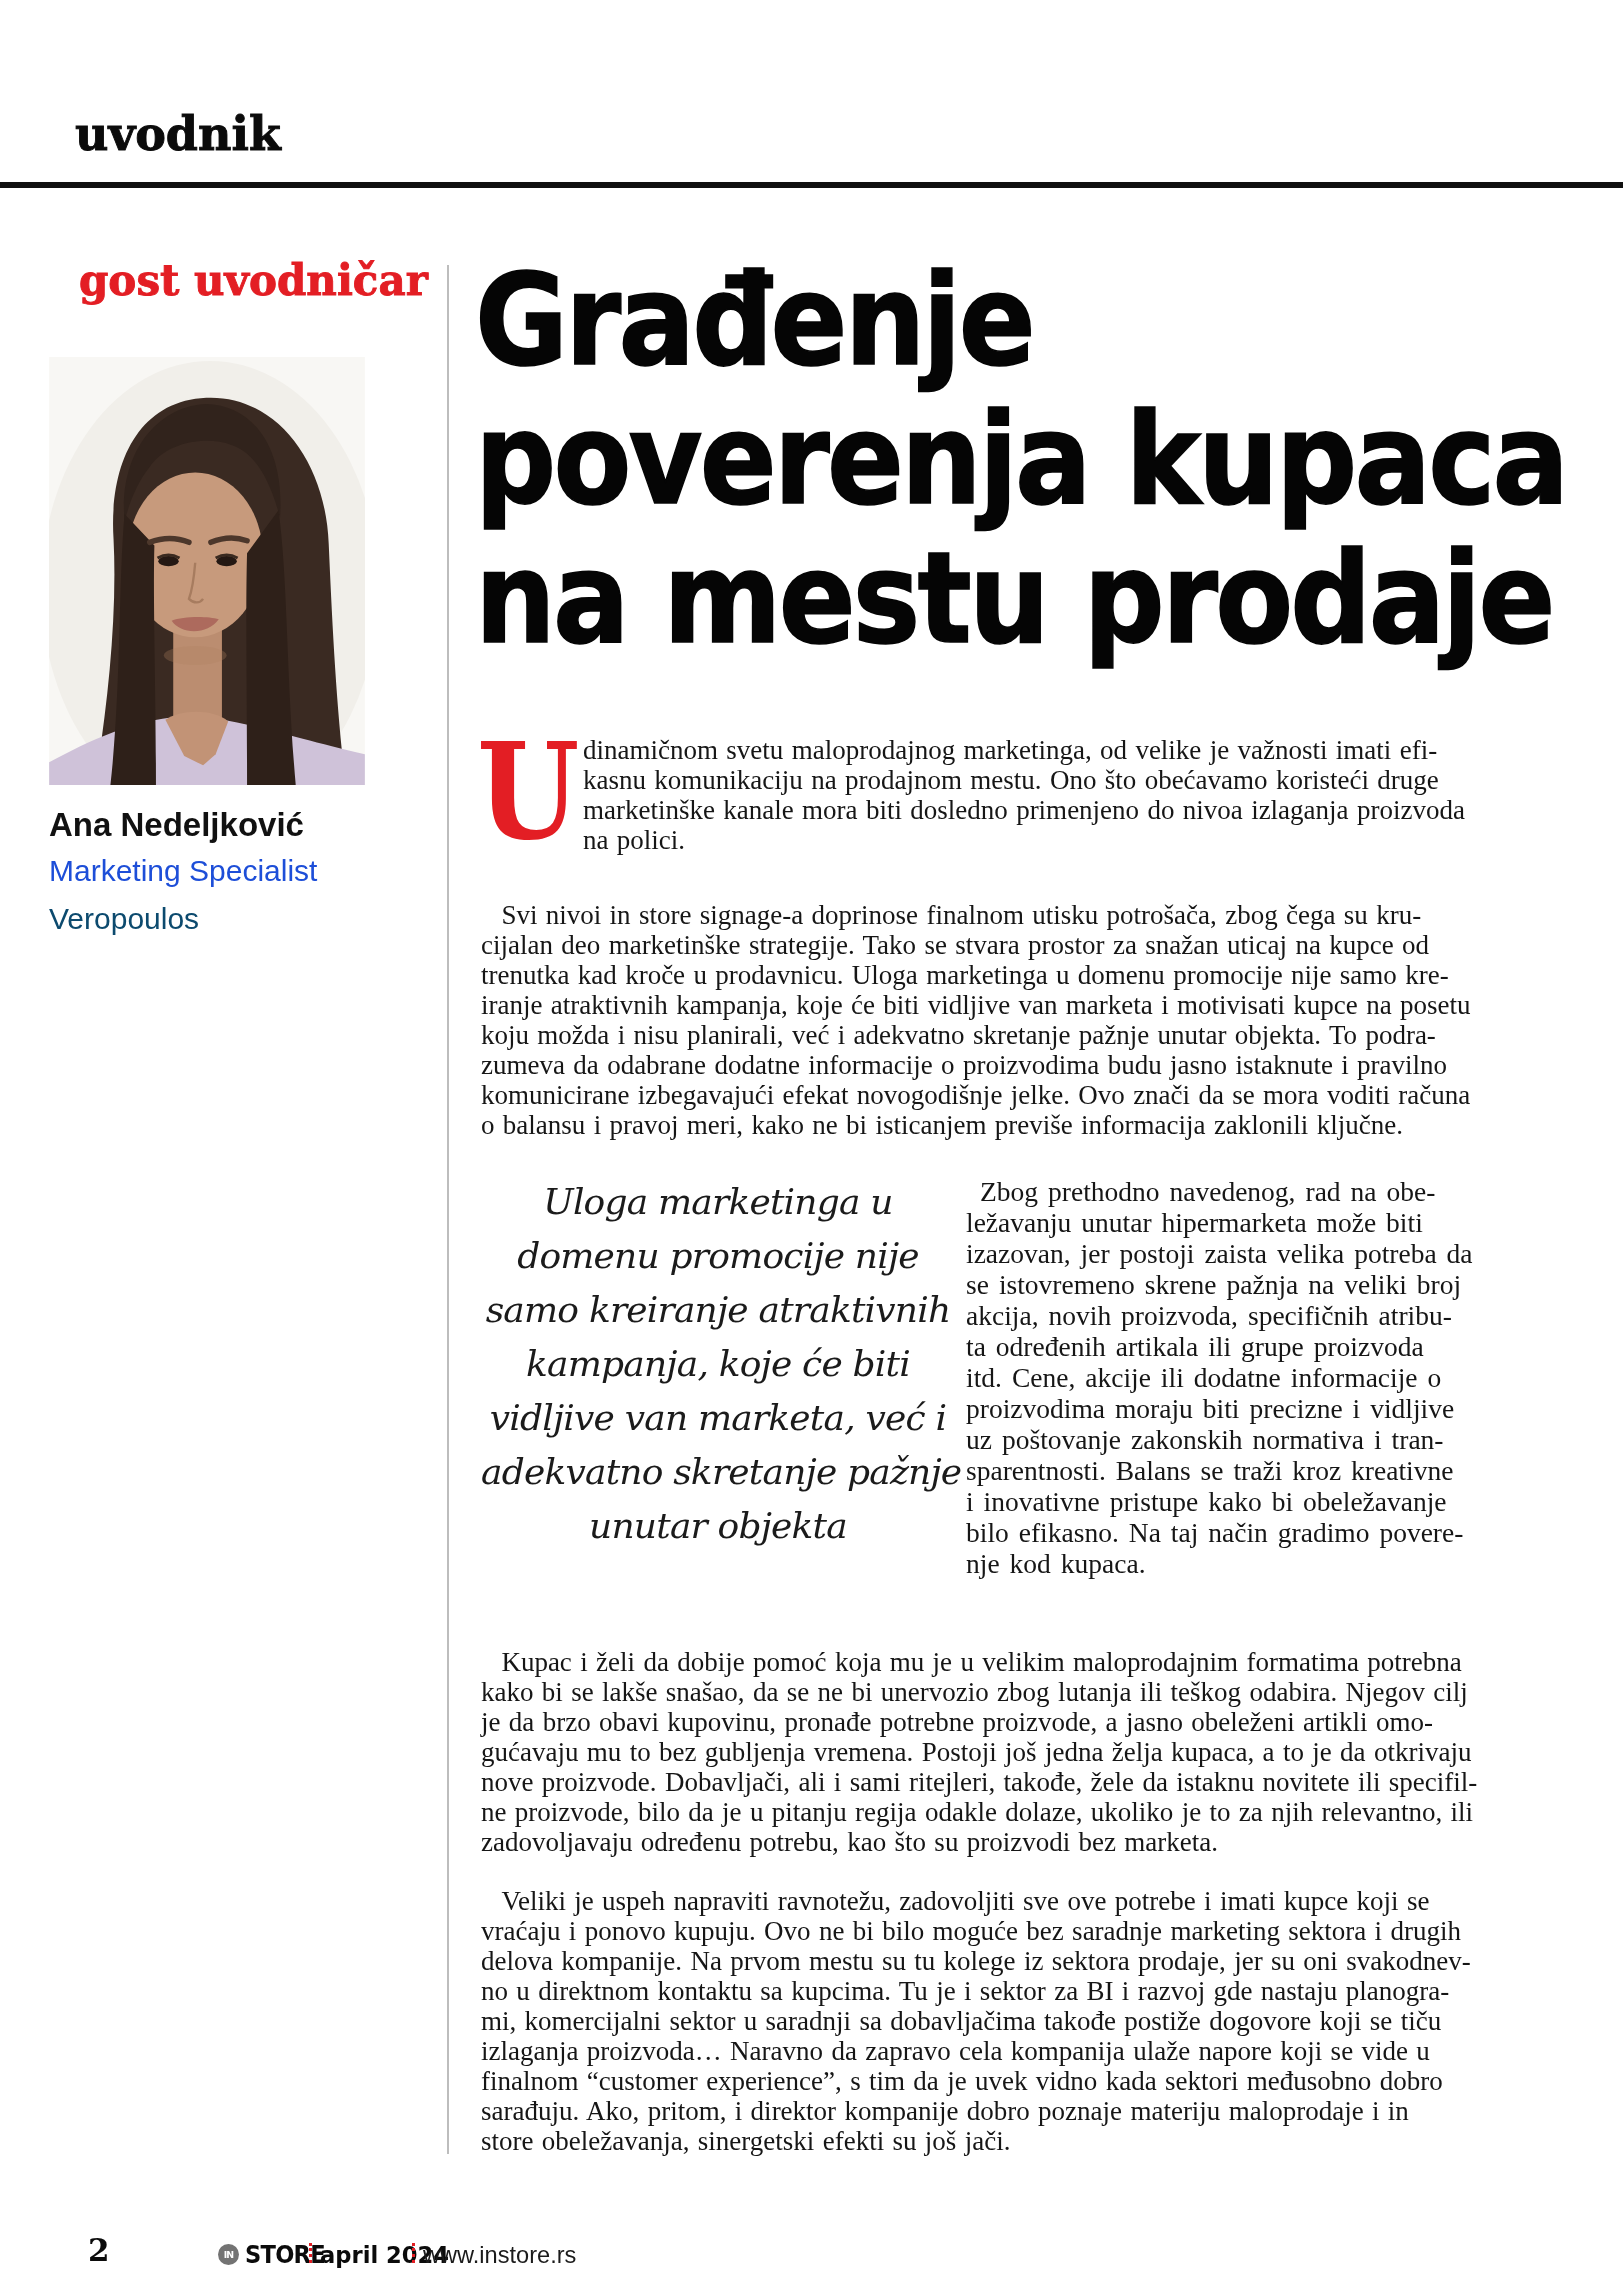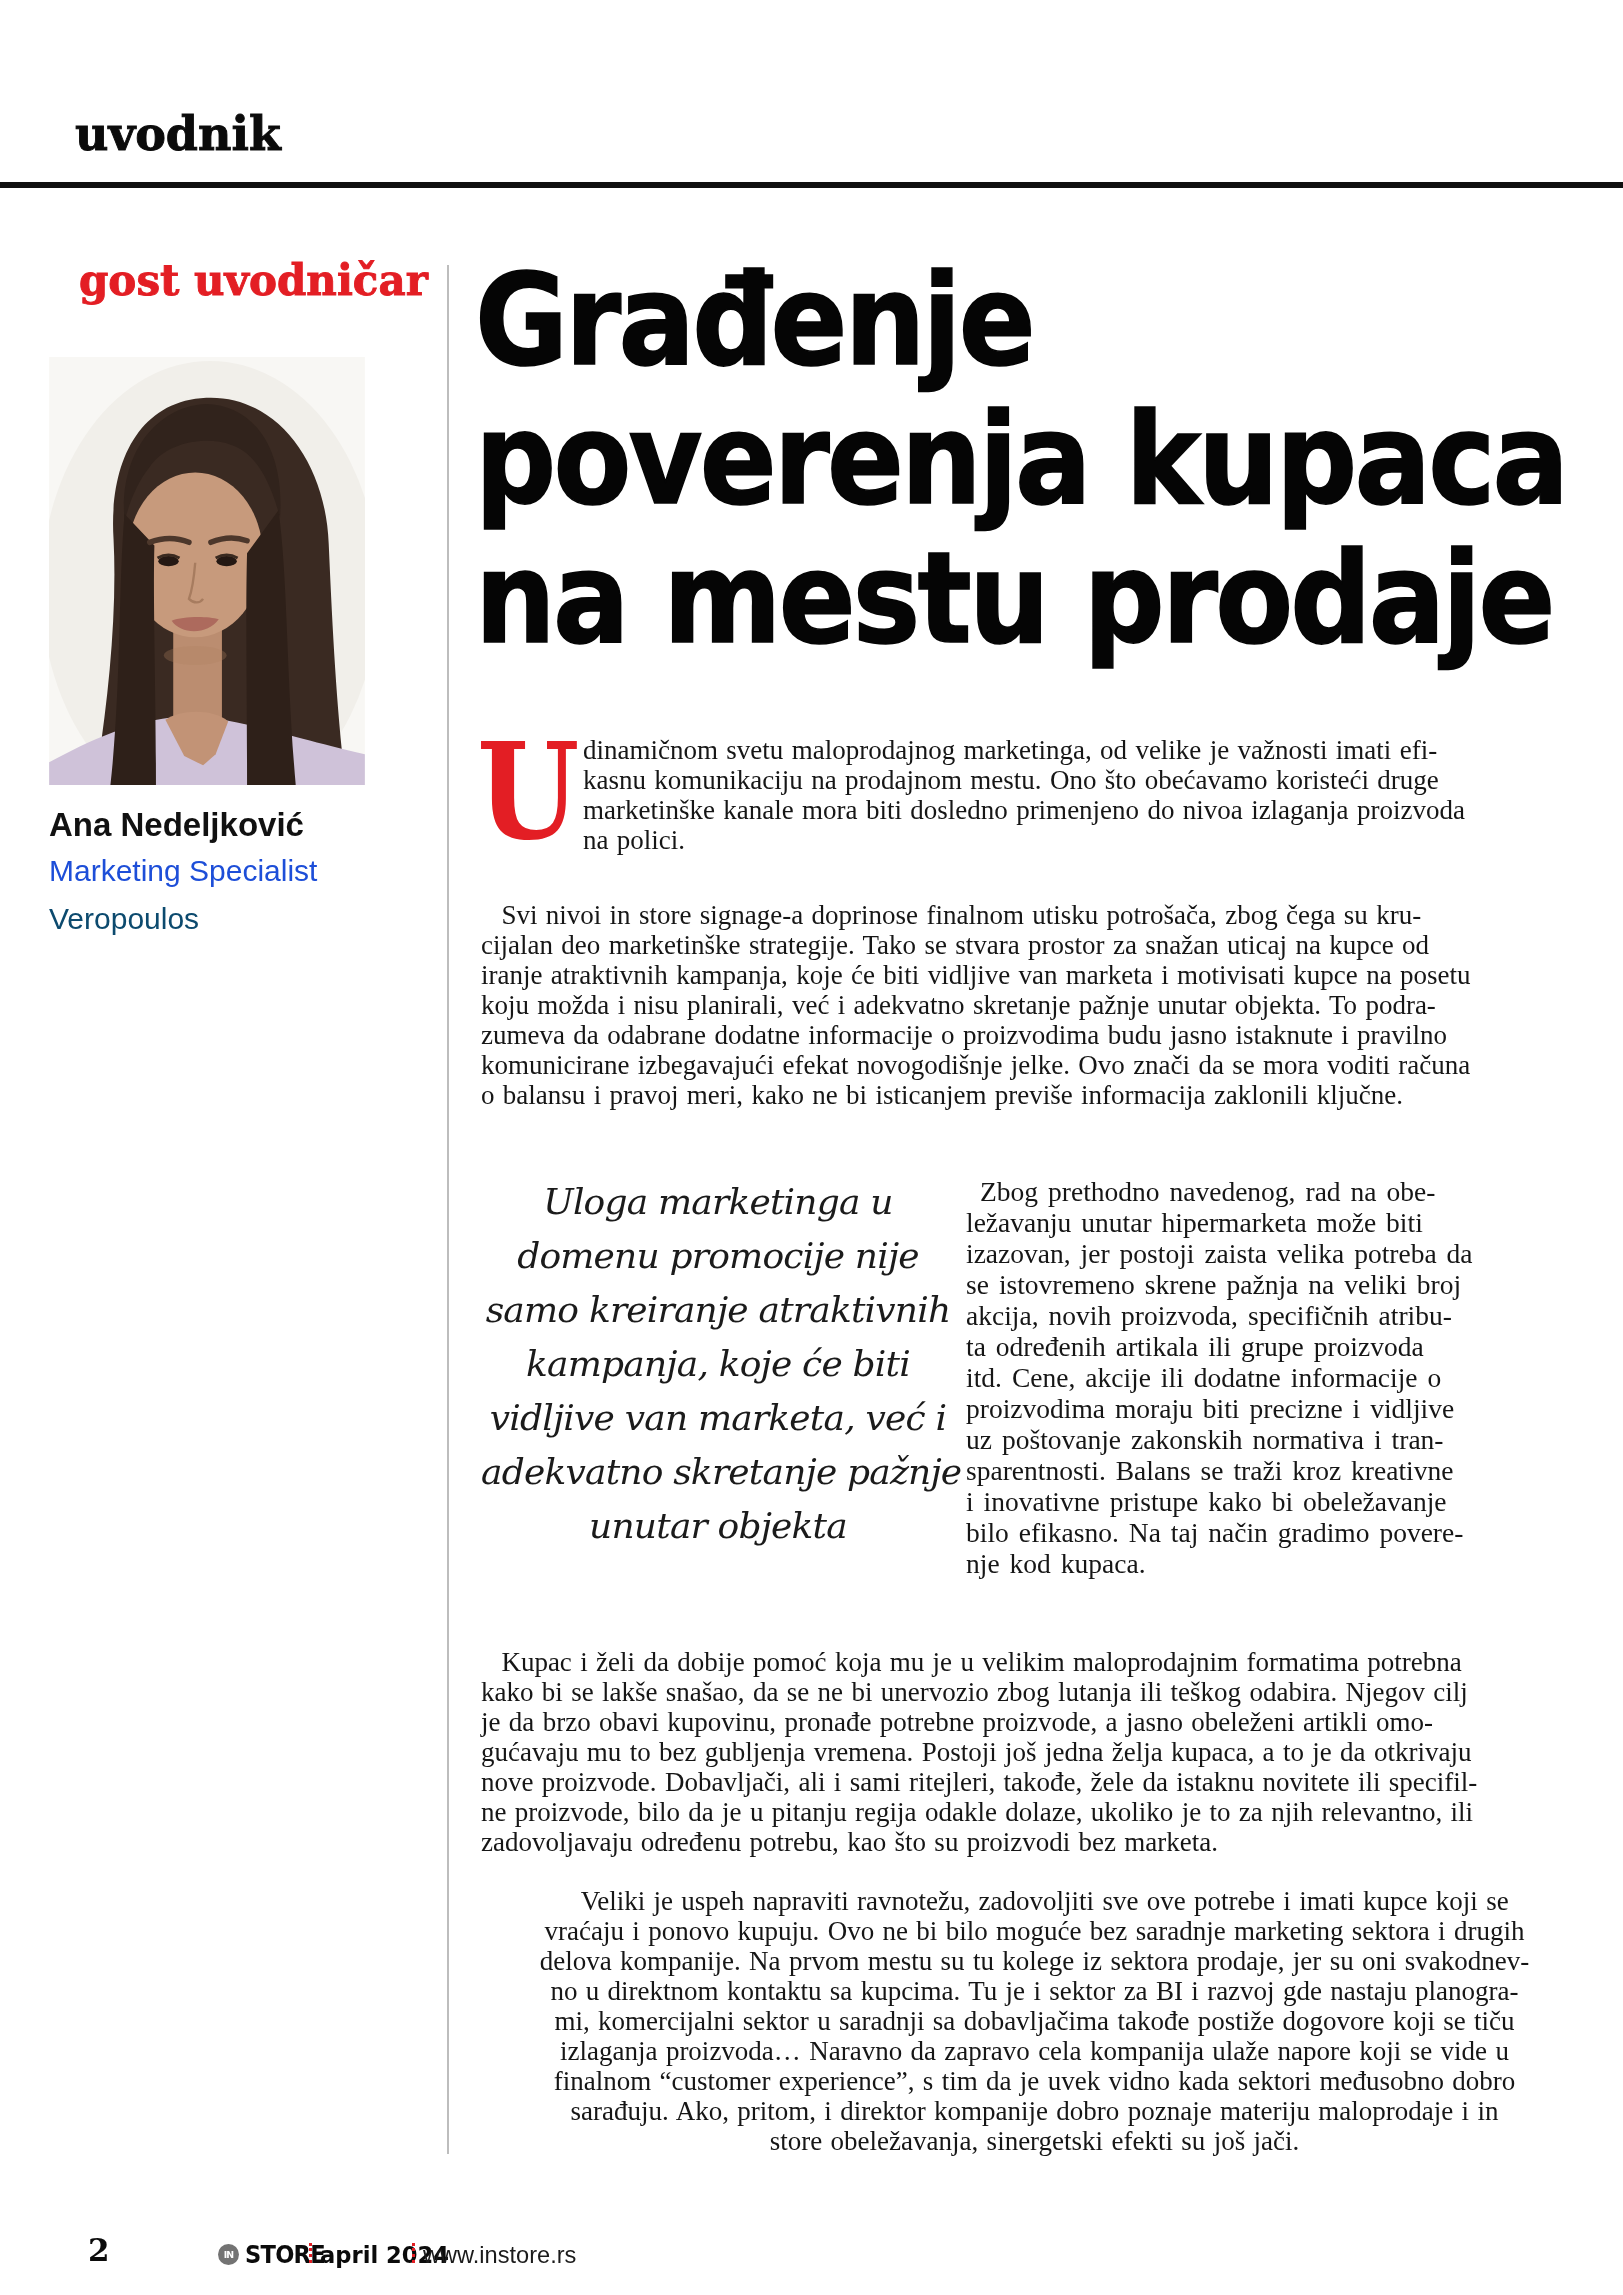--- a/index.html
+++ b/index.html
@@ -58,21 +58,21 @@
     position:absolute;left:477px;top:733px;
     font-family:"DejaVu Serif",serif;font-weight:bold;font-size:132px;line-height:118px;
     color:var(--accent-red,#e31e24);transform:scaleX(0.89);transform-origin:0 0;
   }
   .serif-body{font-size:27px;line-height:30px;word-spacing:1.6px;color:#161616;}
   .serif-body .ln{white-space:nowrap;}
   .indent-first .ln:first-child{text-indent:20.4px;}
   .intro{position:absolute;left:583px;top:735px;width:1005px;}
   .para2{position:absolute;left:481px;top:900px;width:1107px;}
   .para3{position:absolute;left:481px;top:1627px;width:1107px;margin-top:20px;}
-  .para4{position:absolute;left:481px;top:1886px;width:1107px;text-align:center;}
+  .para4{position:absolute;left:481px;top:1886px;width:1107px;}
   .pull-quote{
     position:absolute;left:481px;top:1175px;width:474px;text-align:center;
     font-family:"DejaVu Serif",serif;font-style:italic;font-size:36px;line-height:54px;
     color:#1b1b1b;letter-spacing:-0.8px;
   }
   .pull-quote .ln{white-space:nowrap;}
   .right-col{
     position:absolute;left:966px;top:1176px;width:620px;
     font-size:27.5px;line-height:31px;word-spacing:3.1px;color:#161616;
   }
@@ -165,20 +165,21 @@
   <div class="drop-cap">U</div>
   <div class="intro serif-body">
       <div class="ln">dinamičnom svetu maloprodajnog marketinga, od velike je važnosti imati efi-</div>
       <div class="ln">kasnu komunikaciju na prodajnom mestu. Ono što obećavamo koristeći druge</div>
       <div class="ln">marketinške kanale mora biti dosledno primenjeno do nivoa izlaganja proizvoda</div>
       <div class="ln">na polici.</div>
     </div>
   <div class="para2 serif-body indent-first">
       <div class="ln">Svi nivoi in store signage-a doprinose finalnom utisku potrošača, zbog čega su kru-</div>
       <div class="ln">cijalan deo marketinške strategije. Tako se stvara prostor za snažan uticaj na kupce od</div>
+      <div class="ln">trenutka kad kroče u prodavnicu. Uloga marketinga u domenu promocije nije samo kre-</div>
       <div class="ln">iranje atraktivnih kampanja, koje će biti vidljive van marketa i motivisati kupce na posetu</div>
       <div class="ln">koju možda i nisu planirali, već i adekvatno skretanje pažnje unutar objekta. To podra-</div>
       <div class="ln">zumeva da odabrane dodatne informacije o proizvodima budu jasno istaknute i pravilno</div>
       <div class="ln">komunicirane izbegavajući efekat novogodišnje jelke. Ovo znači da se mora voditi računa</div>
       <div class="ln">o balansu i pravoj meri, kako ne bi isticanjem previše informacija zaklonili ključne.</div>
     </div>
 
   <div class="pull-quote">
       <div class="ln">Uloga marketinga u</div>
       <div class="ln">domenu promocije nije</div>

